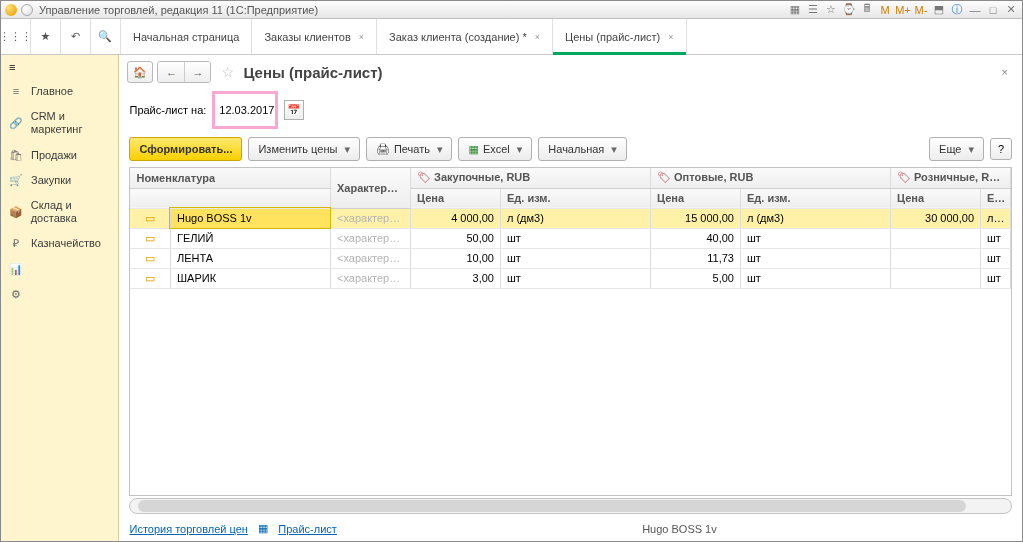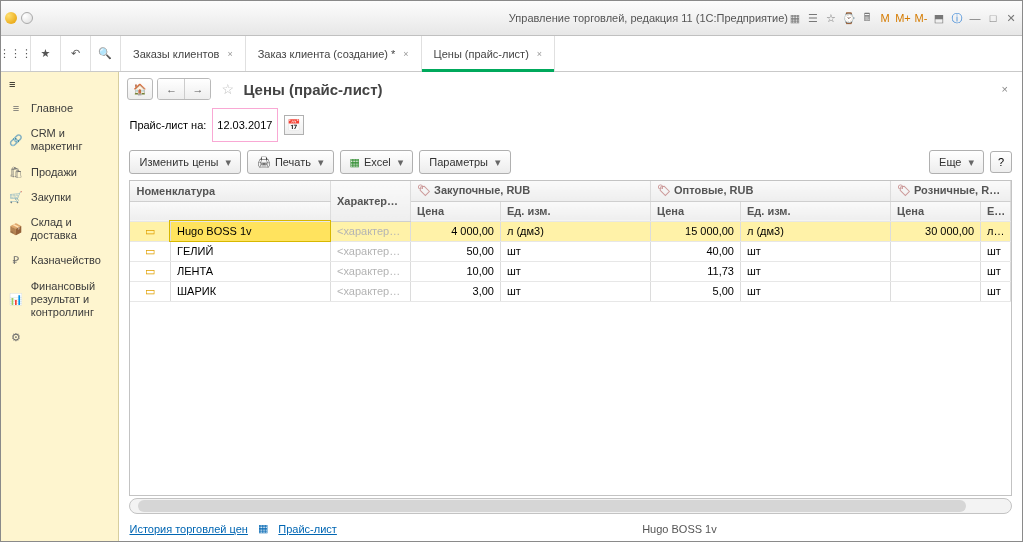--- a/index.html
+++ b/index.html
@@ -1,18 +1,18 @@
 <!DOCTYPE html>
 <html><head>
 <meta charset="utf-8">
 <style>
 * { box-sizing: border-box; margin: 0; padding: 0; font-family: Arial, sans-serif; font-size: 11px; }
 body { background: #fff; overflow: hidden; }
 .window { width: 1023px; height: 542px; border: 1px solid #8a8a8a; background: #f5f5f5; display: flex; flex-direction: column; }
-.titlebar { height: 18px; background: linear-gradient(#fdfdfd,#e7e7e7); display: flex; align-items: center; padding: 17px 4px; border-bottom: 1px solid #c0c0c0; text-align: right; }
+.titlebar { height: 18px; background: linear-gradient(#fdfdfd,#e7e7e7); display: flex; align-items: center; padding: 0 4px; border-bottom: 1px solid #c0c0c0; }
 .titlebar .dot { width: 12px; height: 12px; border-radius: 50%; background: radial-gradient(circle at 30% 30%, #ffe070, #e49a00); margin-right: 4px; }
 .titlebar .sysicon { width: 12px; height: 12px; border-radius: 50%; background: radial-gradient(circle at 30% 30%, #fff, #ddd); border:1px solid #aaa; margin-right: 6px; }
 .titlebar-text { color: #555; flex: 1; }
 .titlebar-icons { display: flex; gap: 4px; }
 .titlebar-icons span { width: 14px; height: 14px; display: inline-flex; align-items: center; justify-content: center; color: #777; }
 .wmin,.wmax,.wclose{width:20px;height:14px;display:inline-flex;align-items:center;justify-content:center;color:#555;border:1px solid transparent}
 .wclose{color:#555;}
 .tabstrip { height: 36px; background: #fff; display: flex; align-items: stretch; border-bottom: 1px solid #c9c9c9; }
 .tabstrip .iconbtn { width: 30px; display: flex; align-items: center; justify-content: center; border-right: 1px solid #e0e0e0; color: #555; }
 .tabs { display: flex; }
@@ -27,21 +27,21 @@
 .main { flex: 1; display: flex; flex-direction: column; background: #fff; }
 .pageheader { display: flex; align-items: center; padding: 6px 8px 4px; }
 .iconbtn2 { width: 26px; height: 22px; border: 1px solid #b9b9b9; background: linear-gradient(#fff,#eee); border-radius: 3px; display: inline-flex; align-items: center; justify-content: center; margin-right: 4px; color:#555; }
 .navgroup{display:inline-flex;border:1px solid #b9b9b9;border-radius:3px;overflow:hidden;margin-right:6px}
 .navgroup span{width:26px;height:20px;display:inline-flex;align-items:center;justify-content:center;background:linear-gradient(#fff,#eee);color:#555}
 .navgroup span+span{border-left:1px solid #ccc}
 .star{width:18px;color:#bbb;margin:0 4px;font-size:14px}
 .pagetitle { font-size: 15px; font-weight: bold; color: #444; }
 .closeX{margin-left:auto;color:#888;padding:2px 6px}
 .filterrow { display: flex; align-items: center; padding: 4px 10px 8px; gap: 6px; }
-.dateinput{border:1px solid #f9a8d4;background:#fff;height:20px;width:66px;padding:16px 4px;display:inline-flex;align-items:center}
+.dateinput{border:3px solid #f9a8d4;background:#fff;height:20px;width:66px;padding:16px 4px;display:inline-flex;align-items:center}
 .calbtn{width:20px;height:20px;border:1px solid #b0b0b0;background:linear-gradient(#fff,#eee);display:inline-flex;align-items:center;justify-content:center;color:#666}
 .link{color:#0066b3;text-decoration:underline;cursor:pointer}
 .toolbar { display:flex; align-items:center; padding: 0 10px 6px; gap:6px; }
 .btn{height:24px;border:1px solid #b0b0b0;border-radius:3px;background:linear-gradient(#fff,#ececec);display:inline-flex;align-items:center;padding:0 9px;gap:4px;color:#333}
 .btn.yellow{background:linear-gradient(#ffe96f,#f8d000);border-color:#caa700;font-weight:bold}
 .btn .dd{margin-left:3px;color:#666}
 .spacer{flex:1}
 .grid-wrap{flex:1;border:1px solid #c3c3c3;margin:0 10px;overflow:auto;position:relative}
 table{border-collapse:collapse;width:100%;table-layout:fixed}
 th,td{border-right:1px solid #dcdcdc;border-bottom:1px solid #e7e7e7;padding:3px 6px;height:20px;white-space:nowrap;overflow:hidden;text-overflow:ellipsis}
@@ -88,20 +88,23 @@
     </div>
   </div>
 
   <div class="tabstrip">
     <div class="iconbtn">⋮⋮⋮</div>
     <div class="iconbtn">★</div>
     <div class="iconbtn">↶</div>
     <div class="iconbtn">🔍</div>
     <div class="tabs">
       <div class="tab">
+          <span>Начальная страница</span>
+        </div>
+      <div class="tab">
           <span>Заказы клиентов</span>
           <span class="tclose">×</span>
         </div>
       <div class="tab">
           <span>Заказ клиента (создание) *</span>
           <span class="tclose">×</span>
         </div>
       <div class="tab active">
           <span>Цены (прайс-лист)</span>
           <span class="tclose">×</span>
@@ -131,21 +134,20 @@
       <div class="sidebar-item">
           <span class="sicon">📦</span>
           <span>Склад и доставка</span>
         </div>
       <div class="sidebar-item">
           <span class="sicon">₽</span>
           <span>Казначейство</span>
         </div>
       <div class="sidebar-item">
           <span class="sicon">📊</span>
-          <span>Финансовый результат и контроллинг</span>
         </div>
       <div class="sidebar-item">
           <span class="sicon">⚙</span>
         </div>
     </div>
 
     <div class="main">
       <div class="pageheader">
         <span class="iconbtn2">🏠</span>
         <span class="navgroup">
@@ -157,36 +159,37 @@
         <span class="closeX">×</span>
       </div>
 
       <div class="filterrow">
         <span>Прайс-лист на:</span>
         <span class="dateinput">12.03.2017</span>
         <span class="calbtn">📅</span>
       </div>
 
       <div class="toolbar">
+        <span class="btn yellow">Сформировать...</span>
         <span class="btn">
             <span>Изменить цены</span>
             <span class="dd">▾</span>
           </span>
         <span class="btn">
             <span>🖨</span>
             <span>Печать</span>
             <span class="dd">▾</span>
           </span>
         <span class="btn">
             <span style="color:#2a8a2a">▦</span>
             <span>Excel</span>
             <span class="dd">▾</span>
           </span>
         <span class="btn">
-            <span>Параметры</span>
+            <span>Начальная</span>
             <span class="dd">▾</span>
           </span>
         <span class="spacer"></span>
         <span class="btn">
             <span>Еще</span>
             <span class="dd">▾</span>
           </span>
         <span class="dimbtn">?</span>
       </div>
 

